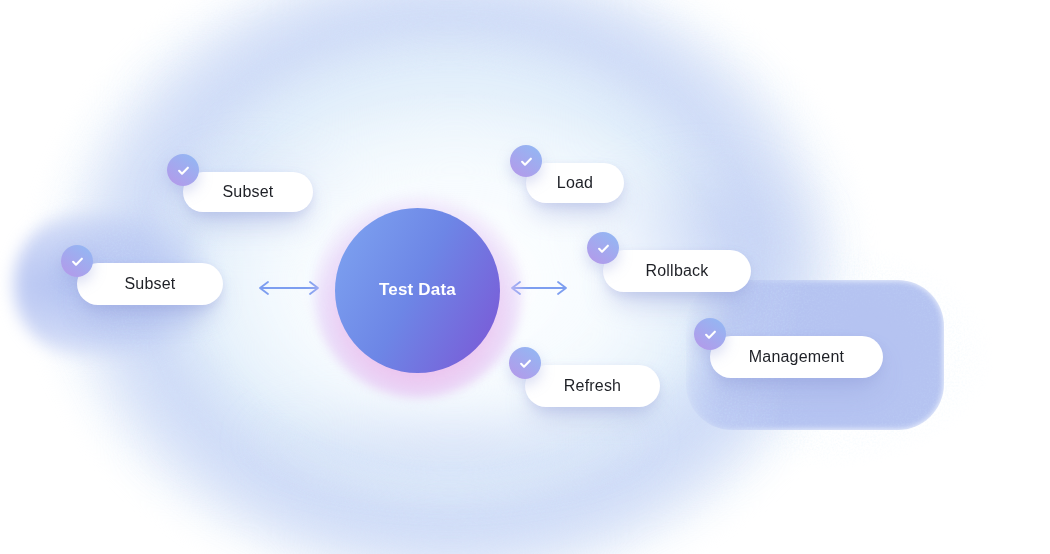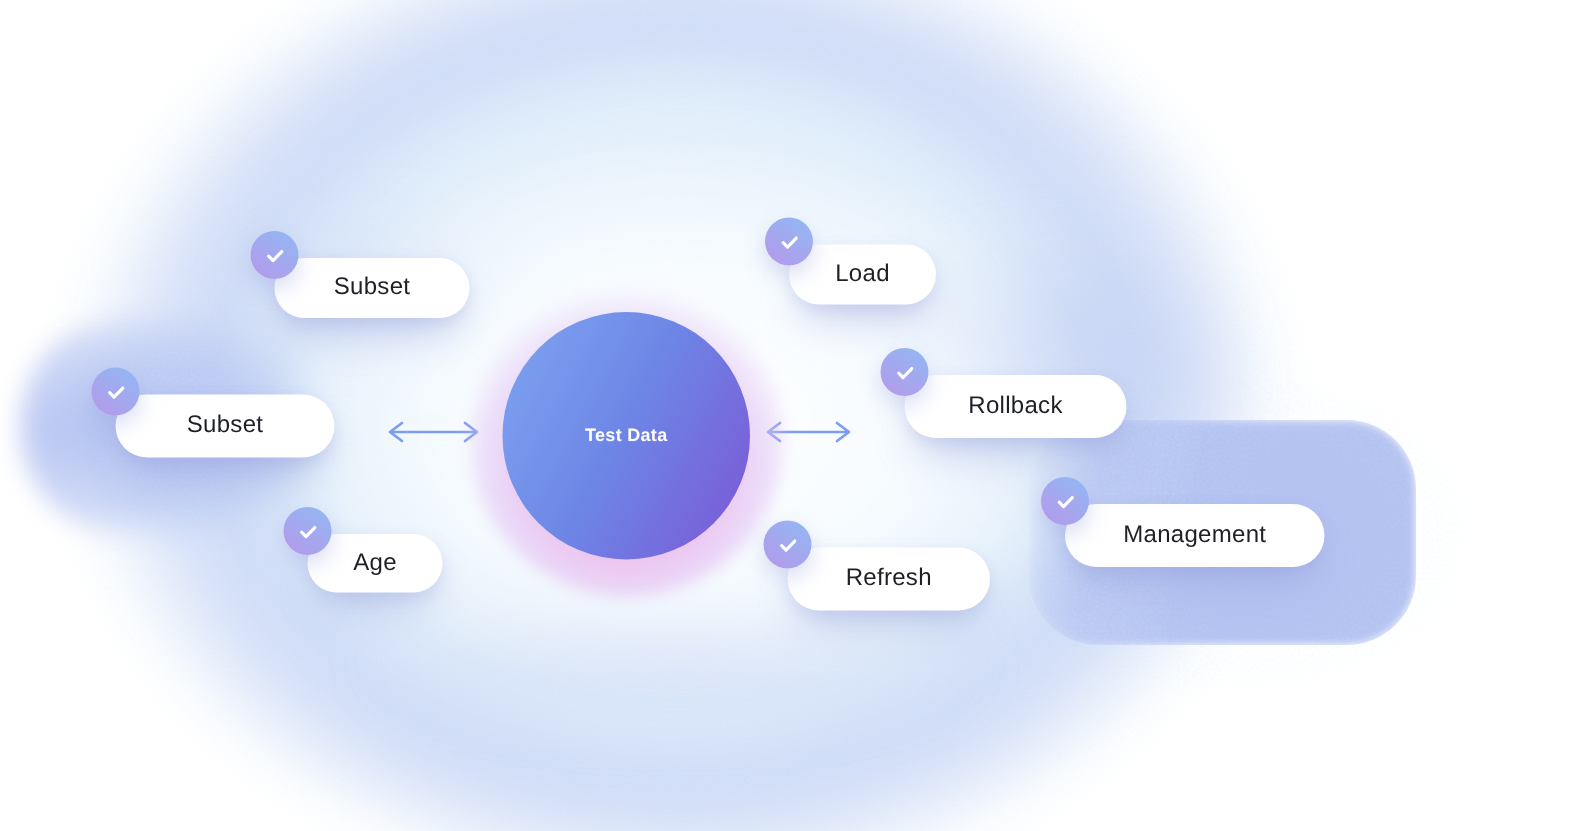--- a/index.html
+++ b/index.html
@@ -74,21 +74,21 @@
     left:313px;top:188px;width:210px;height:210px;border-radius:50%;
     background:radial-gradient(circle at 50% 58%, rgba(235,192,238,0.95) 38%, rgba(224,196,245,0.55) 58%, rgba(235,192,238,0) 74%);
     filter:blur(5px);
   }
   .center-node{
     position:absolute;left:335px;top:208px;width:165px;height:165px;border-radius:50%;
     background:linear-gradient(118deg, #7fa5f1 0%, #6d86e6 48%, #7c55d5 100%);
     display:flex;align-items:center;justify-content:center;text-align:center;
   }
   .center-node .center-text{
-    color:#ffffff;font-size:12px;font-weight:bold;line-height:1.35;letter-spacing:.2px;
+    color:#ffffff;font-size:17px;font-weight:bold;line-height:1.35;letter-spacing:.2px;
   }
   .center-node .center-text span{display:block;}
 
   
   .node{position:absolute;}
   .pill{
     position:relative;width:100%;height:100%;
     background:#ffffff;border-radius:999px;
     display:flex;align-items:center;justify-content:center;
     font-size:16px;color:#1e2026;letter-spacing:.2px;
@@ -164,28 +164,20 @@
 
   <div class="node node-reserve">
     <span class="badge">
       <svg width="15" height="15" viewBox="0 0 24 24">
         <path d="M5 12.5l4.6 4.6L19 7.5" fill="none" stroke="#ffffff" stroke-width="3.4" stroke-linecap="round" stroke-linejoin="round"></path>
       </svg>
     </span>
     <div class="pill">Subset</div>
   </div>
 
-  <div class="node node-age">
-    <span class="badge">
-      <svg width="15" height="15" viewBox="0 0 24 24">
-        <path d="M5 12.5l4.6 4.6L19 7.5" fill="none" stroke="#ffffff" stroke-width="3.4" stroke-linecap="round" stroke-linejoin="round"></path>
-      </svg>
-    </span>
-    <div class="pill">Age</div>
-  </div>
 
   <div class="node node-load">
     <span class="badge">
       <svg width="15" height="15" viewBox="0 0 24 24">
         <path d="M5 12.5l4.6 4.6L19 7.5" fill="none" stroke="#ffffff" stroke-width="3.4" stroke-linecap="round" stroke-linejoin="round"></path>
       </svg>
     </span>
     <div class="pill">Load</div>
   </div>
 

